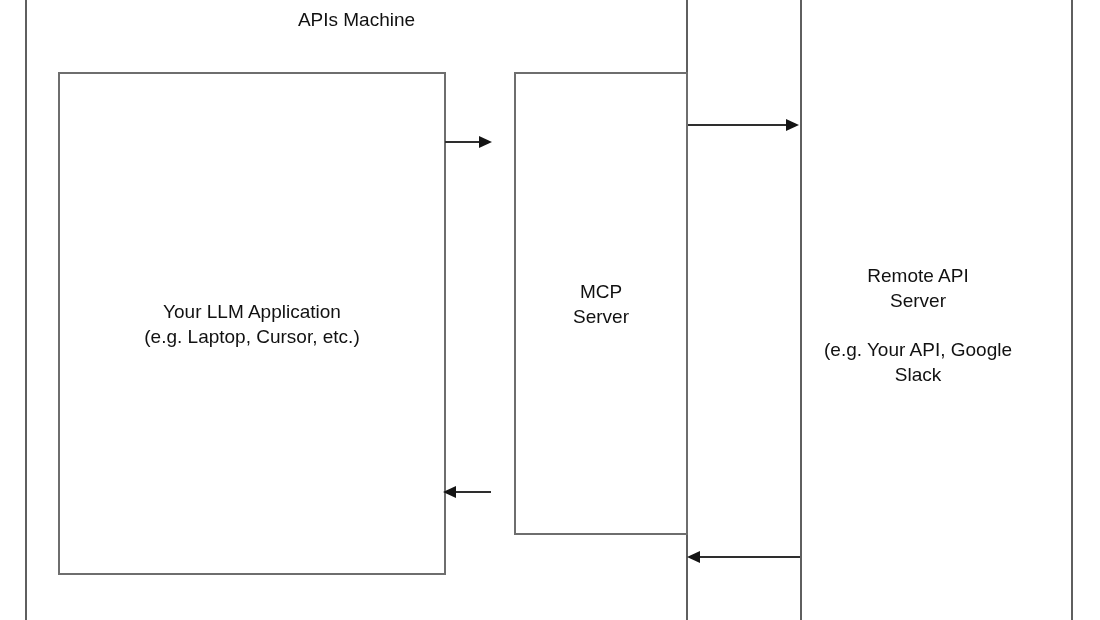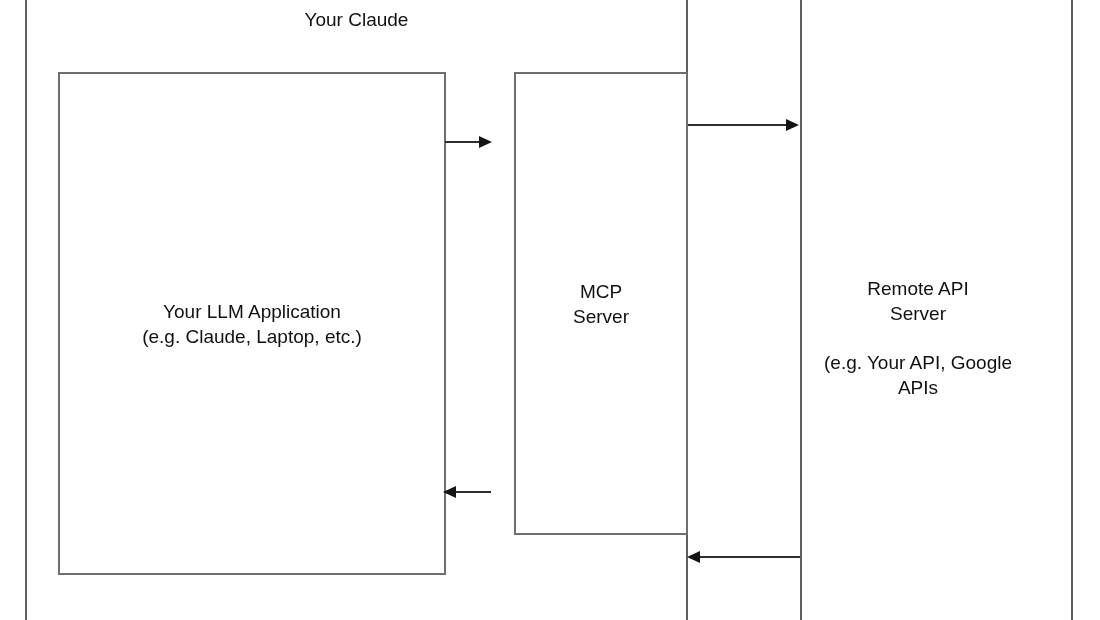--- a/index.html
+++ b/index.html
@@ -52,21 +52,20 @@
     position: absolute;
     left: 25px;
     top: 7px;
     width: 663px;
   }
   .remote-label {
     position: absolute;
     left: 800px;
     top: 263px;
     width: 236px;
-    margin-top: 13px;
   }
   .spacer { height: 24px; }
 
   
   .arrow { position: absolute; height: 0; }
   .arrow .shaft {
     position: absolute;
     top: -1px;
     height: 2px;
     background: #2e2e2e;
@@ -91,43 +90,43 @@
 </head>
 <body>
 
 <div class="canvas">
 
   <div class="lane machine"></div>
 
   <div class="lane remote"></div>
 
   <div class="machine-title label">
-    <div>Your Claude</div>
+    <div>APIs Machine</div>
   </div>
 
   <div class="node llm">
     <div class="label">
       <div>Your LLM Application</div>
-      <div>(e.g. Claude, Laptop, etc.)</div>
+      <div>(e.g. Laptop, Cursor, etc.)</div>
     </div>
   </div>
 
   <div class="node mcp">
     <div class="label">
       <div>MCP</div>
       <div>Server</div>
     </div>
   </div>
 
   <div class="remote-label label">
     <div>Remote API</div>
     <div>Server</div>
     <div class="spacer"></div>
     <div>(e.g. Your API, Google</div>
-    <div>APIs</div>
+    <div>Slack</div>
   </div>
 
   <div class="arrow right a1">
     <span class="shaft"></span>
     <span class="head"></span>
   </div>
 
   <div class="arrow left a2">
     <span class="shaft"></span>
     <span class="head"></span>

